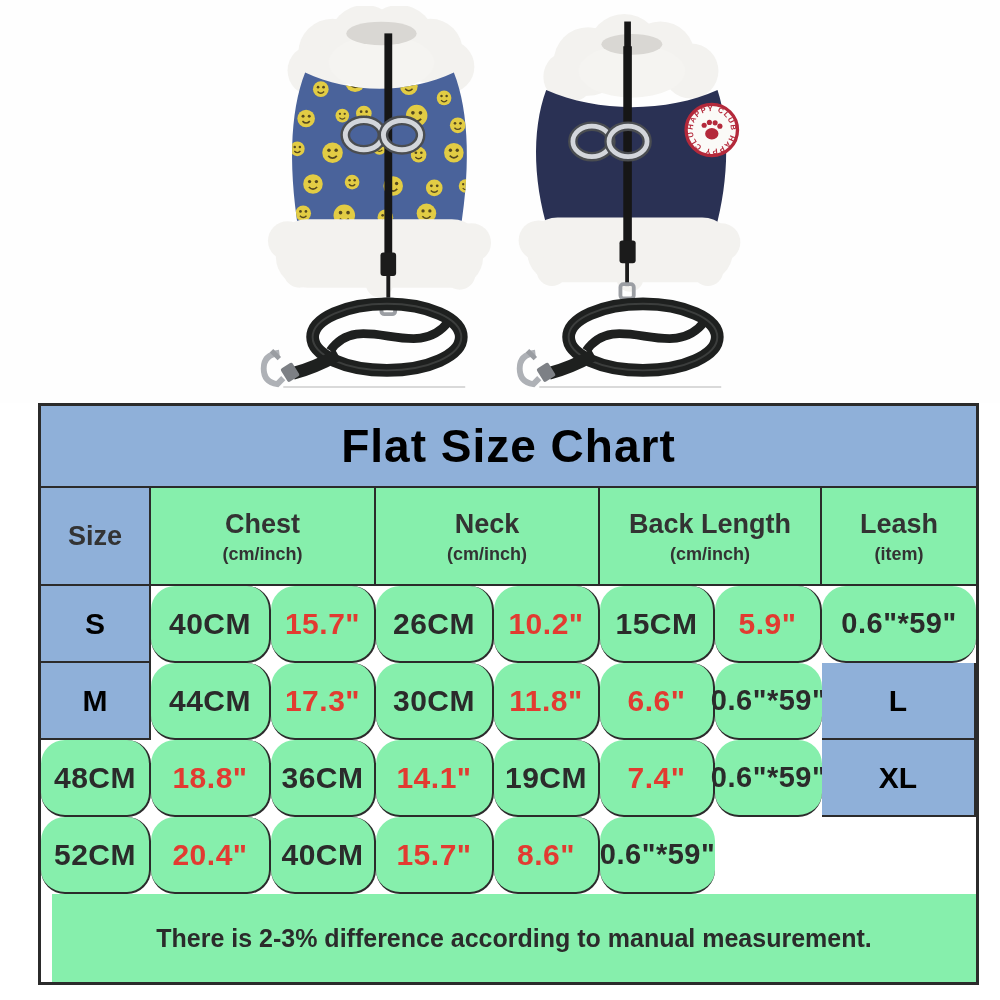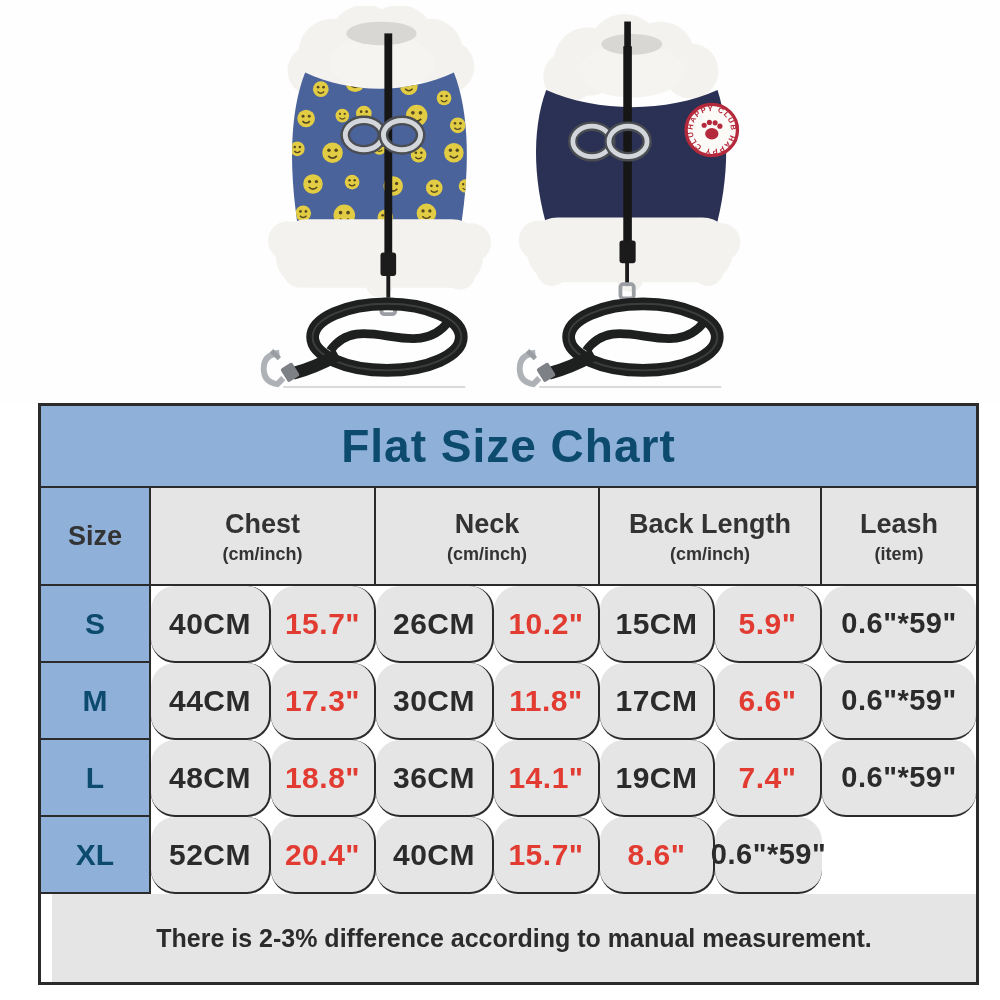--- a/index.html
+++ b/index.html
@@ -9,24 +9,24 @@
   .photo-area svg{position:absolute;}
 
   
   .size-table{position:absolute;left:38px;top:403px;width:941px;height:582px;
               border:3px solid #2b2b2b;box-sizing:border-box;background:#fff;
               display:grid;
               grid-template-columns:110px 120px 105px 118px 106px 115px 107px 1fr;
               grid-template-rows:82px 98px 77px 77px 77px 77px 1fr;}
   .cell{display:flex;align-items:center;justify-content:center;box-sizing:border-box;
         border-right:2px solid #2b2b2b;border-bottom:2px solid #2b2b2b;
-        font-weight:bold;color:#2b2b2b;background:#e5e5e5;text-align:center;}
+        font-weight:bold;color:#2b2b2b;background:#86efac;text-align:center;}
   .cell.last-col{border-right:none;}
   .cell.last-row{border-bottom:none;}
-  .blue{background:#8fb0d9;color:#0c4a6e;}
+  .blue{background:#8fb0d9;color:#000000;}
   .title-cell{grid-column:1/-1;font-size:46px;letter-spacing:1px;}
   .head{flex-direction:column;font-size:27px;line-height:1.35;color:#333;}
   .head .sub{font-size:18px;}
   .size-col{font-size:30px;}
   .val{font-size:30px;letter-spacing:0.5px;border-radius:24px;}
   .inch{color:#e23b31;}
   .leash-val{font-size:29px;}
   .note-cell{grid-column:1/-1;flex-direction:row;font-size:25px;line-height:1.62;color:#2b2b2b;margin-left:11px;}
 </style>
 </head>
@@ -223,21 +223,20 @@
     <div class="cell val inch">10.2"</div>
     <div class="cell val">15CM</div>
     <div class="cell val inch">5.9"</div>
     <div class="cell val leash-val last-col">0.6"*59"</div>
 
     <div class="cell blue size-col">M</div>
     <div class="cell val">44CM</div>
     <div class="cell val inch">17.3"</div>
     <div class="cell val">30CM</div>
     <div class="cell val inch">11.8"</div>
-    <div class="cell val">17CM</div>
     <div class="cell val inch">6.6"</div>
     <div class="cell val leash-val last-col">0.6"*59"</div>
 
     <div class="cell blue size-col">L</div>
     <div class="cell val">48CM</div>
     <div class="cell val inch">18.8"</div>
     <div class="cell val">36CM</div>
     <div class="cell val inch">14.1"</div>
     <div class="cell val">19CM</div>
     <div class="cell val inch">7.4"</div>

